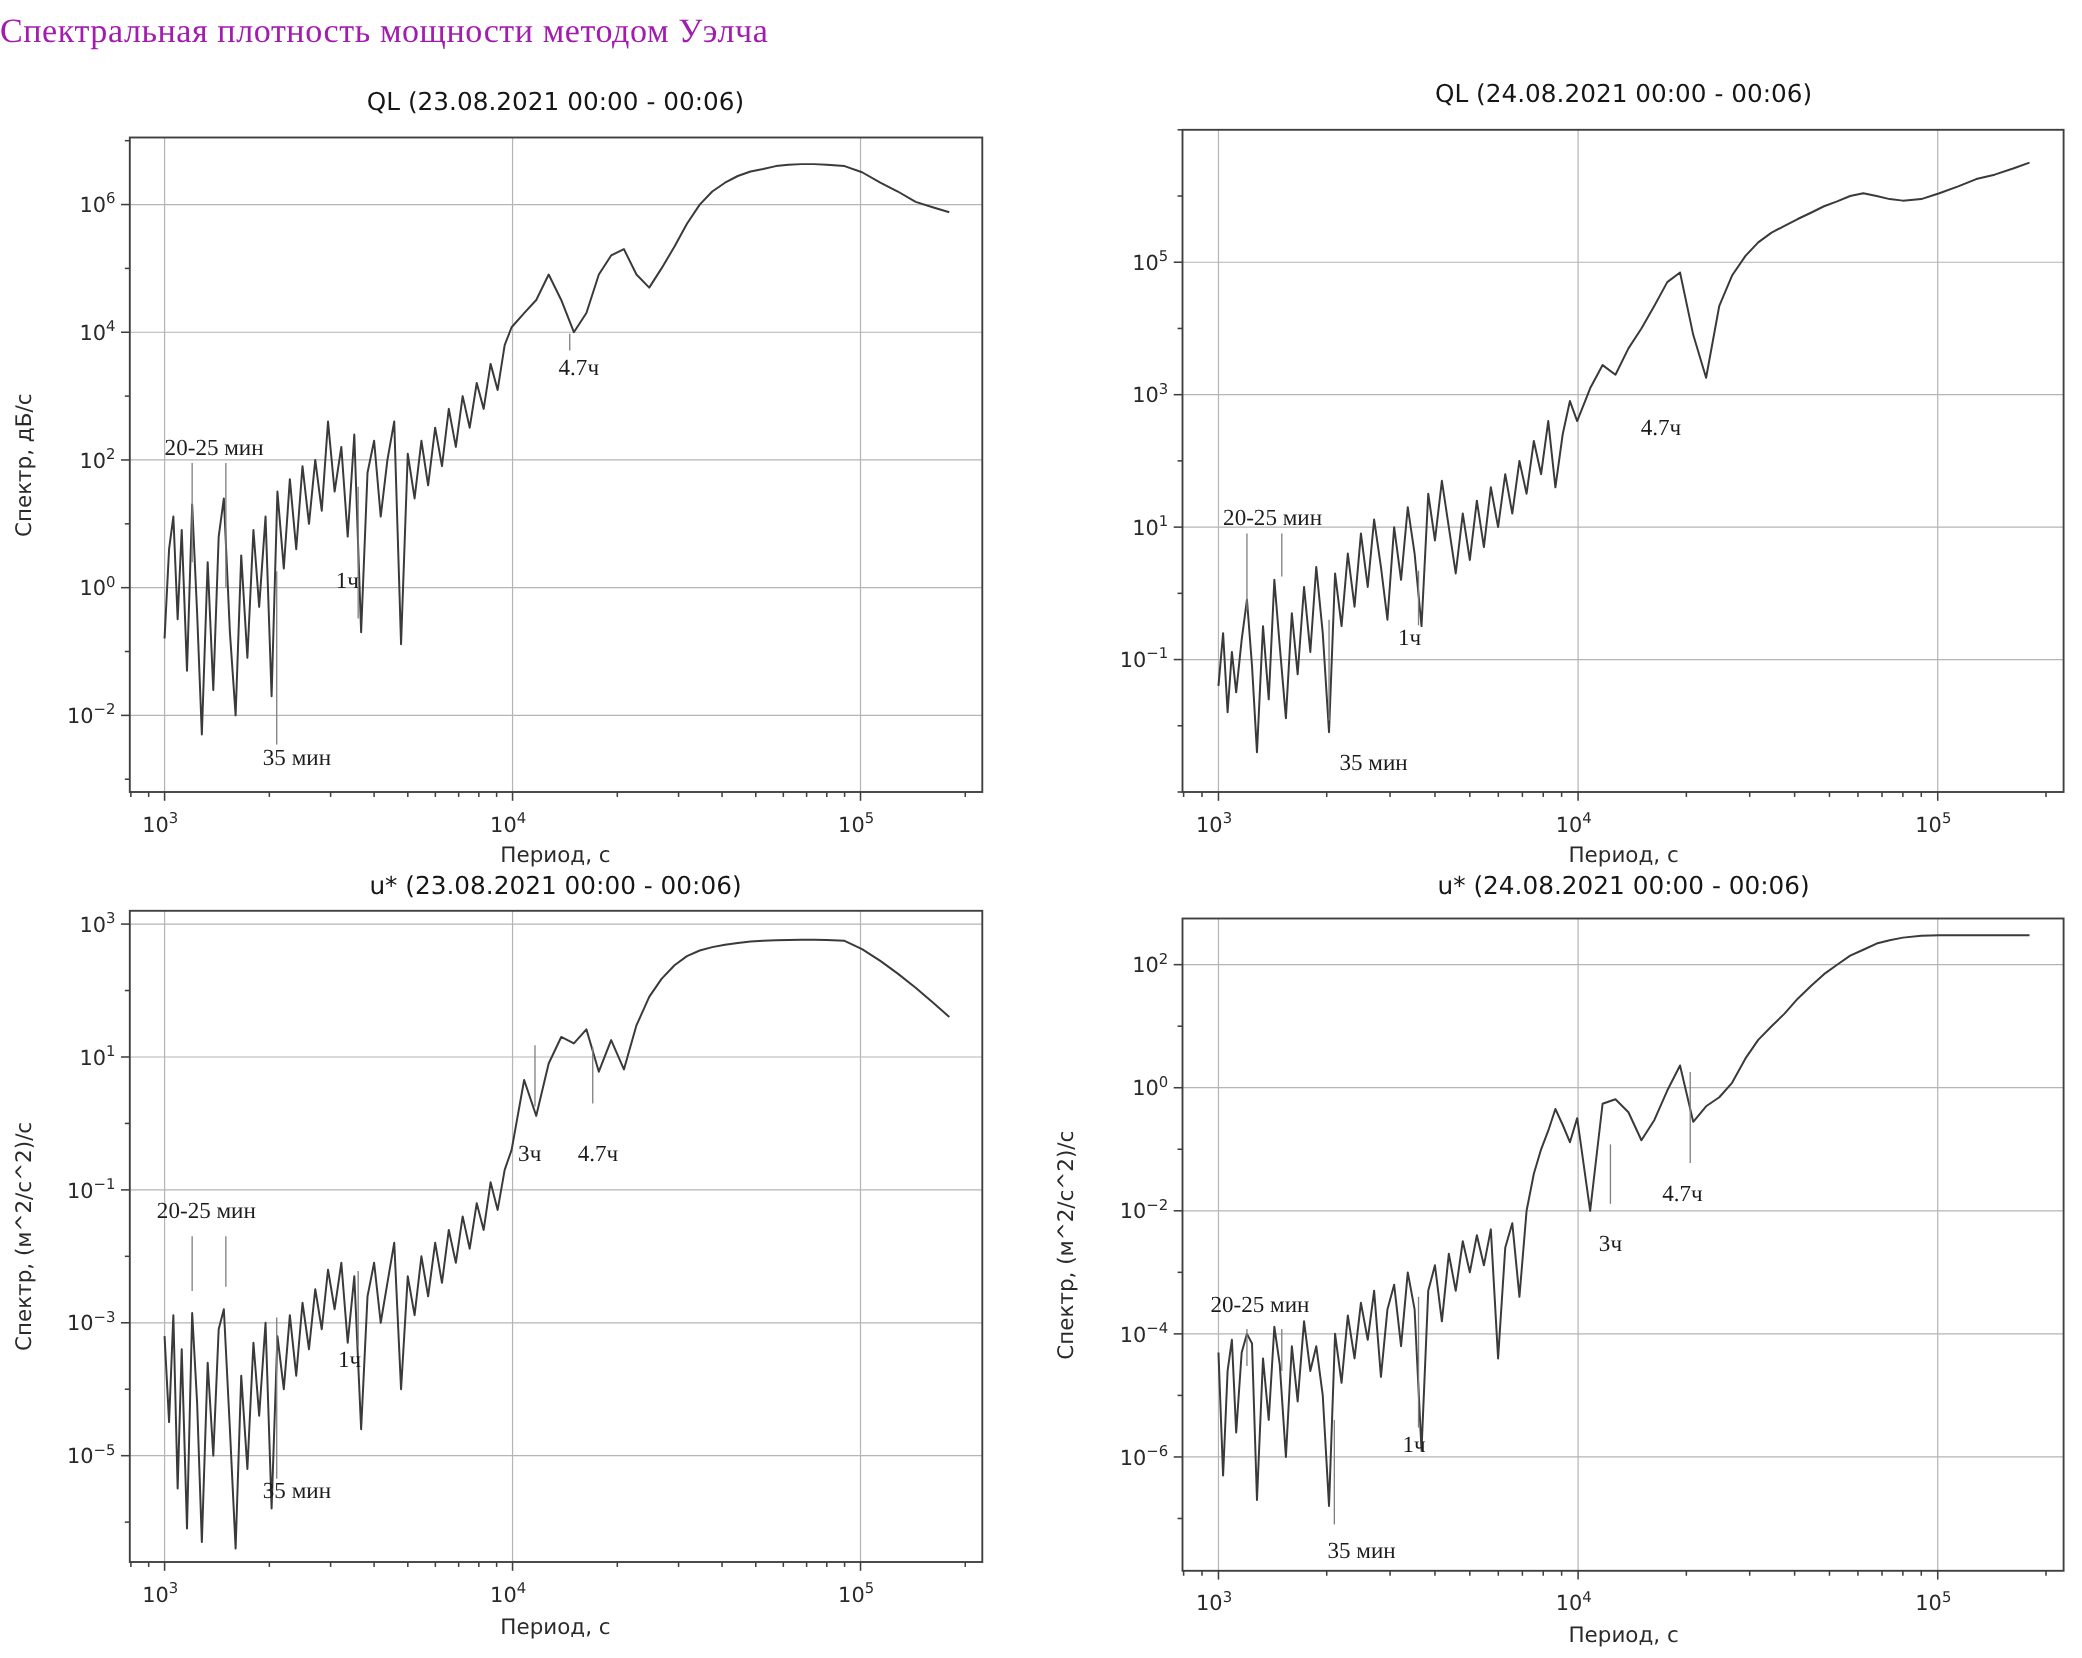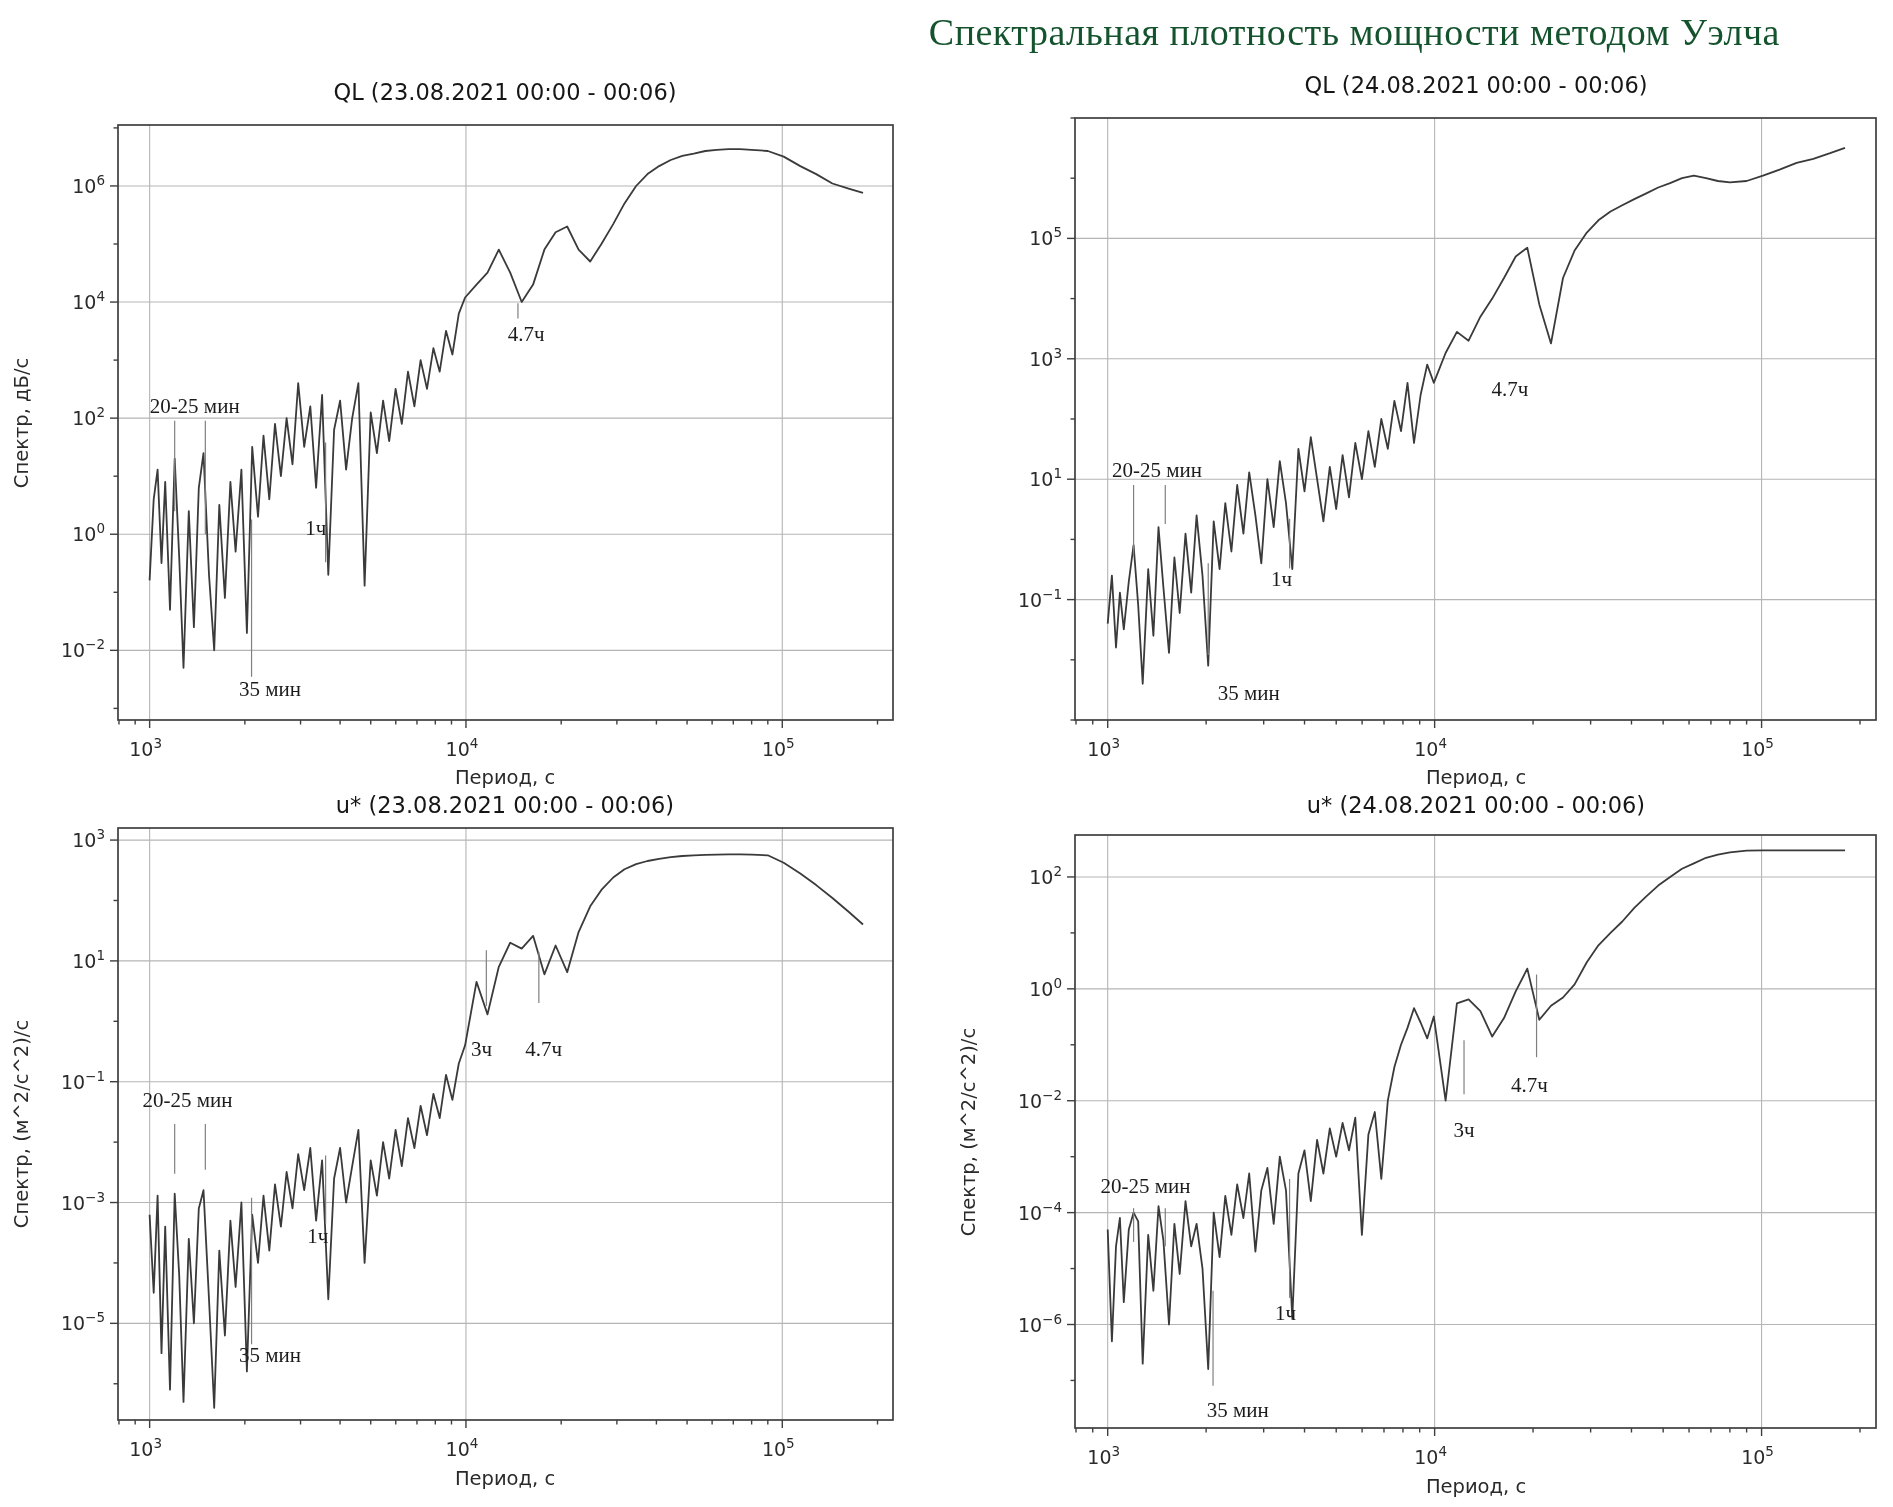--- a/index.html
+++ b/index.html
@@ -1,21 +1,21 @@
 <!DOCTYPE html>
 <html><head>
 <meta charset="utf-8">
 <style>
   html,body{margin:0;padding:0;background:#ffffff;}
   body{width:1893px;height:1507px;position:relative;font-family:"DejaVu Sans",sans-serif;overflow:hidden;}
   .fig-title{
     position:absolute;left:0;top:10px;width:1780px;
-    text-align:right;
+    text-align:left;
     font-family:"Liberation Serif","DejaVu Serif",serif;
-    font-size:38px;color:#14532d;letter-spacing:0.5px;
+    font-size:31px;color:#a21caf;letter-spacing:0.5px;
   }
   svg.plot{position:absolute;overflow:visible;}
   text{user-select:none;}
 </style>
 </head>
 <body>
 
 <div class="fig-title">Спектральная плотность мощности методом Уэлча</div>
 
 <svg class="plot" viewBox="0 0 946 740" style="left: 0px; top: 55px; width: 946px; height: 740px;">

